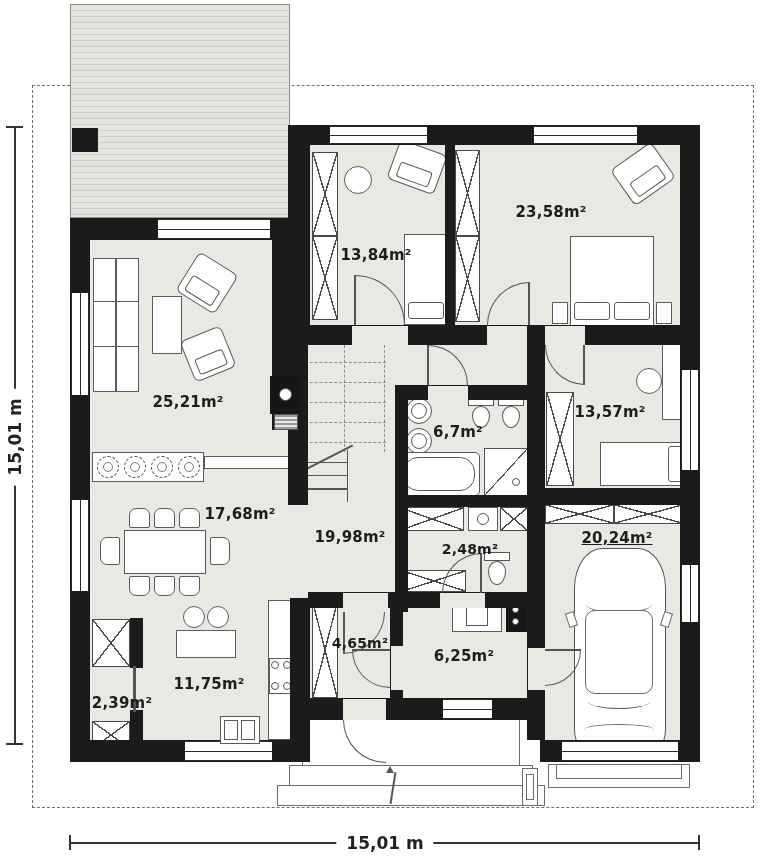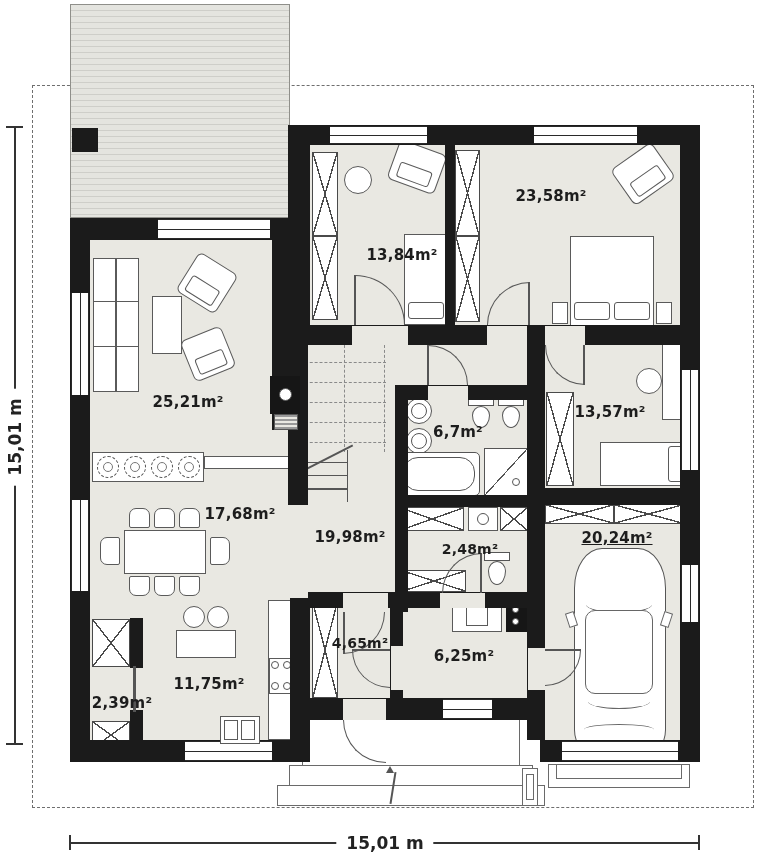--- a/index.html
+++ b/index.html
@@ -265,20 +265,20 @@
   <div class="arc br" style="left:545px;top:650px;width:36px;height:36px;"></div>
   <div class="leaf" style="left:545px;top:649px;width:36px;height:2px;"></div>
 
   <div class="room-label" style="left:188px;top:402px;">25,21m²</div>
   <div class="room-label" style="left:240px;top:514px;">17,68m²</div>
   <div class="room-label" style="left:209px;top:684px;">11,75m²</div>
   <div class="room-label" style="left:122px;top:703px;">2,39m²</div>
   <div class="room-label" style="left:350px;top:537px;">19,98m²</div>
   <div class="room-label" style="left:458px;top:432px;">6,7m²</div>
   <div class="room-label" style="left:470px;top:549px;font-size:14px;">2,48m²</div>
-  <div class="room-label" style="left:376px;top:255px;margin-left:26px;">13,84m²</div>
-  <div class="room-label" style="left:551px;top:196px;">23,58m²</div>
+  <div class="room-label" style="left:376px;top:255px;">13,84m²</div>
+  <div class="room-label" style="left:551px;top:212px;">23,58m²</div>
   <div class="room-label" style="left:610px;top:412px;text-align:right;">13,57m²</div>
   <div class="room-label" style="left:360px;top:643px;font-size:14px;">4,65m²</div>
   <div class="room-label" style="left:464px;top:656px;">6,25m²</div>
   <div class="room-label" style="left:617px;top:538px;text-decoration:underline;">20,24m²</div>
 
 </div>
 
 </body></html>

